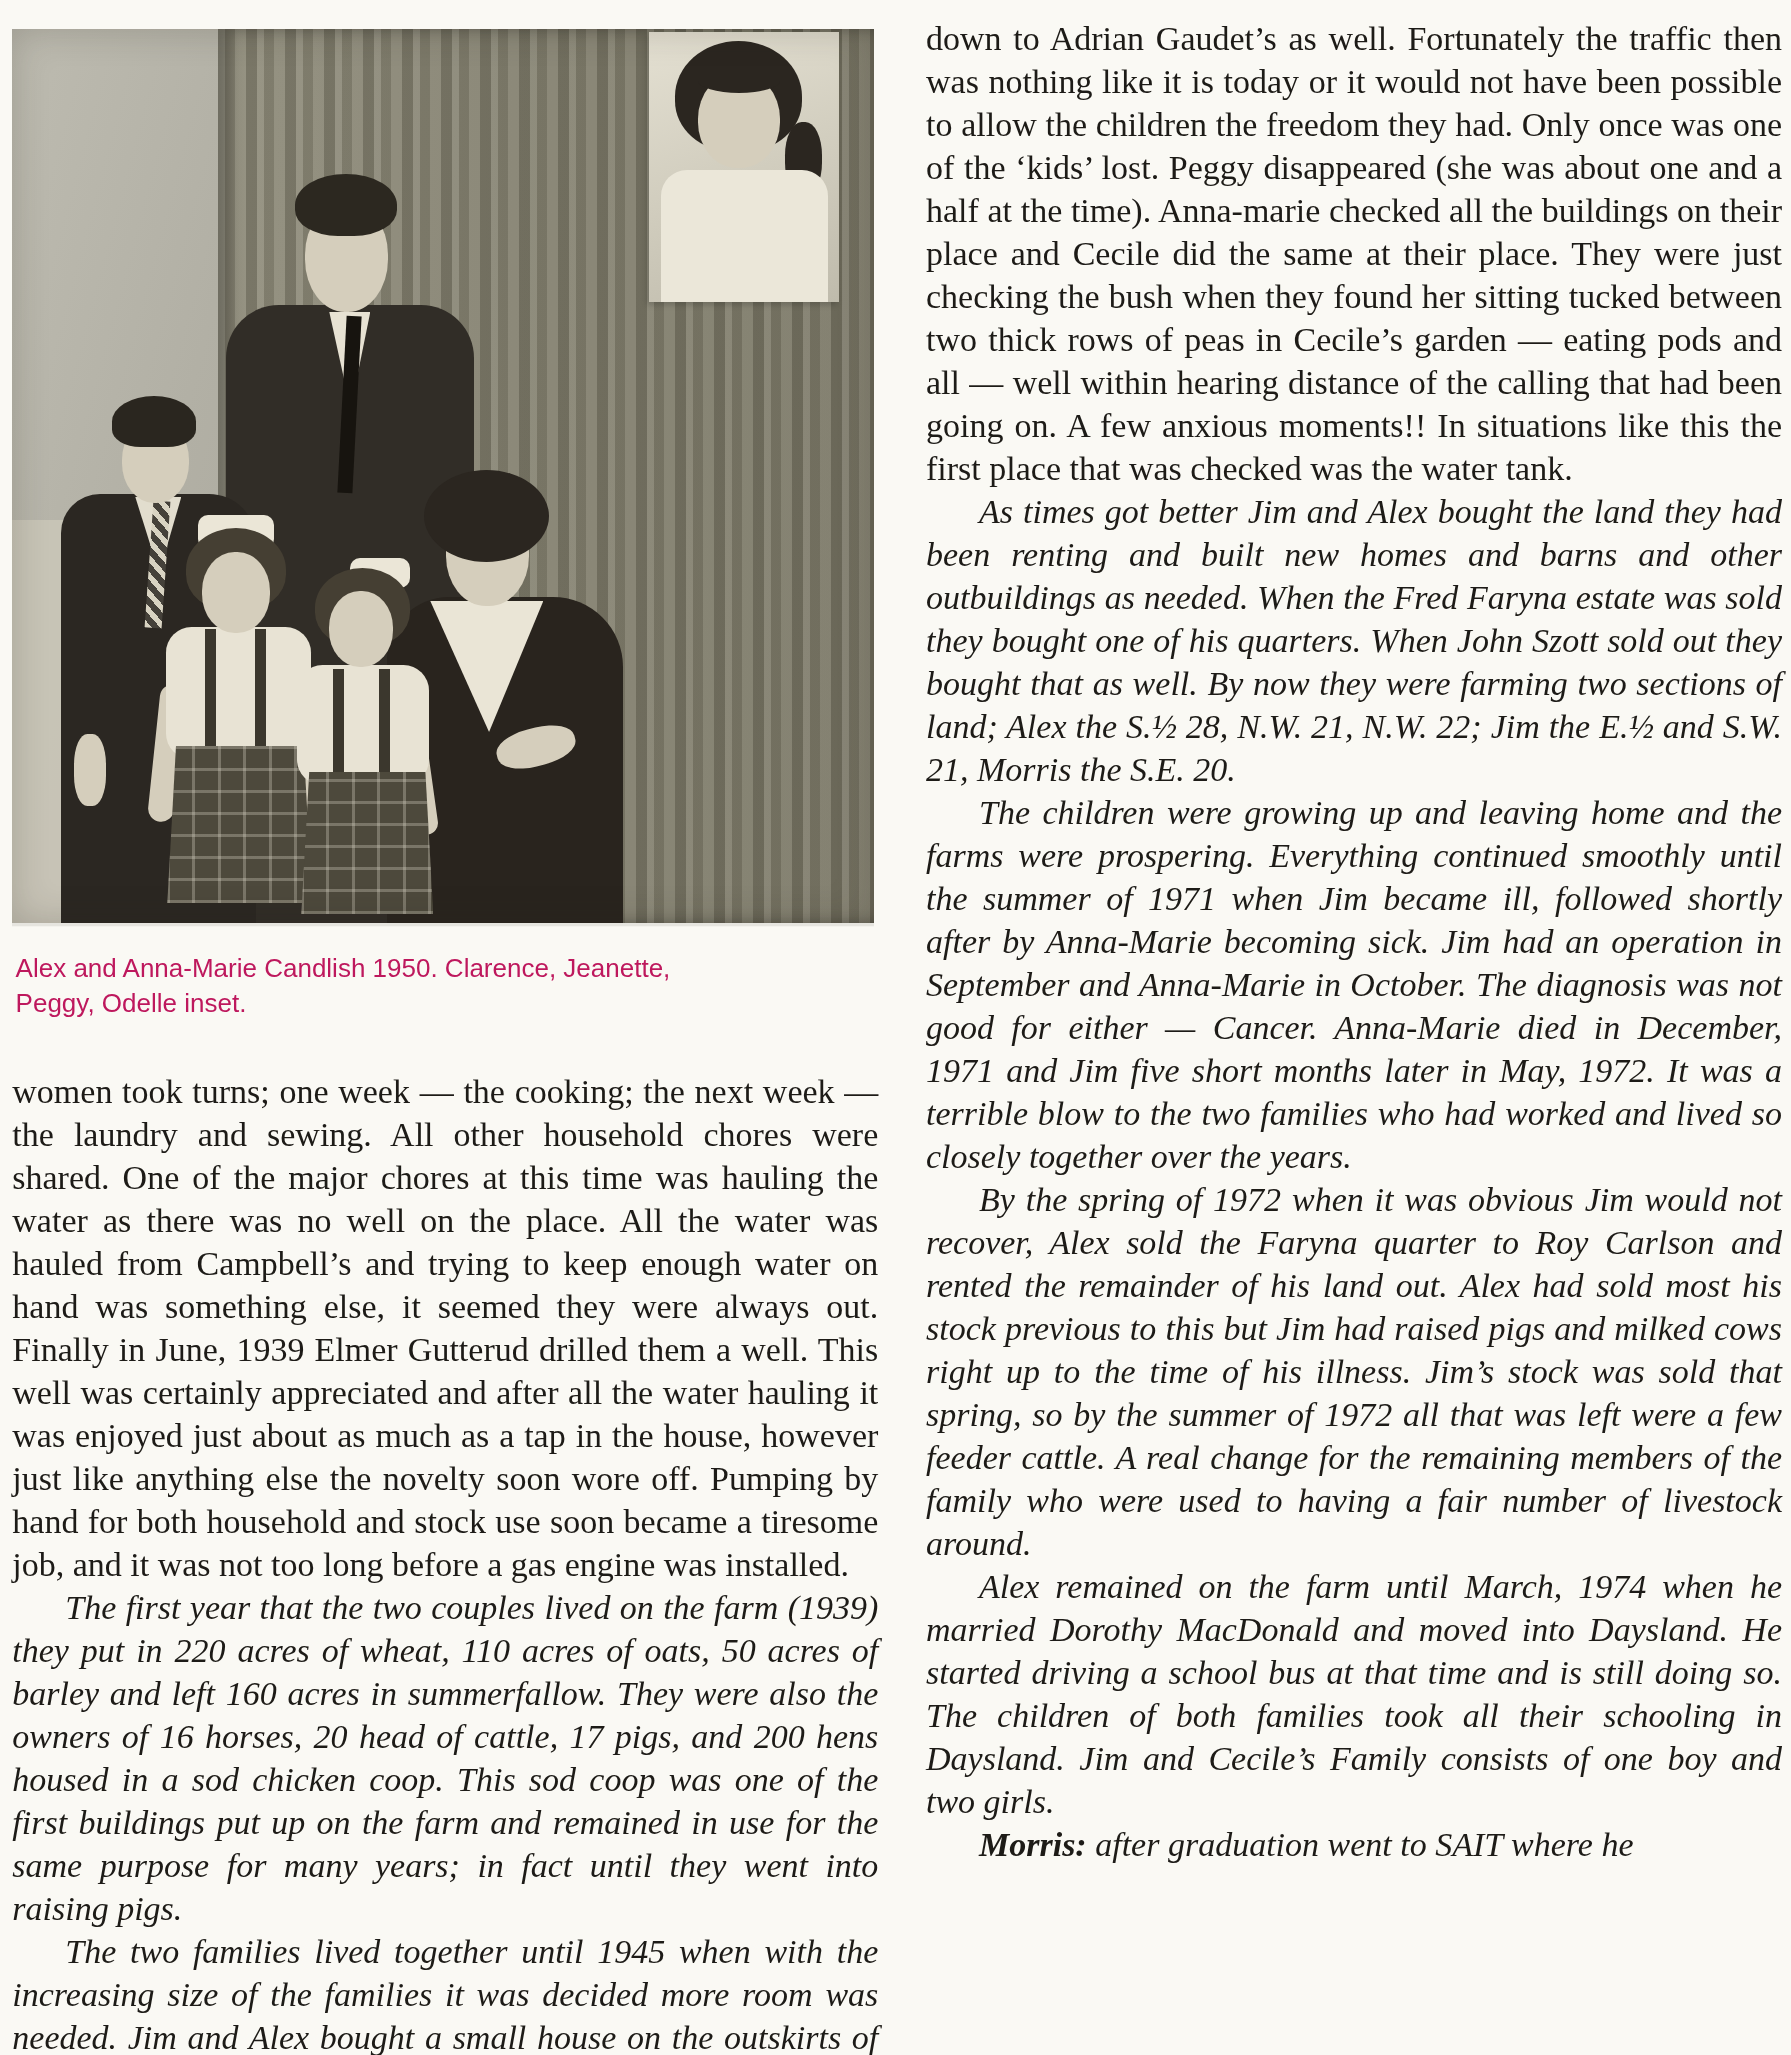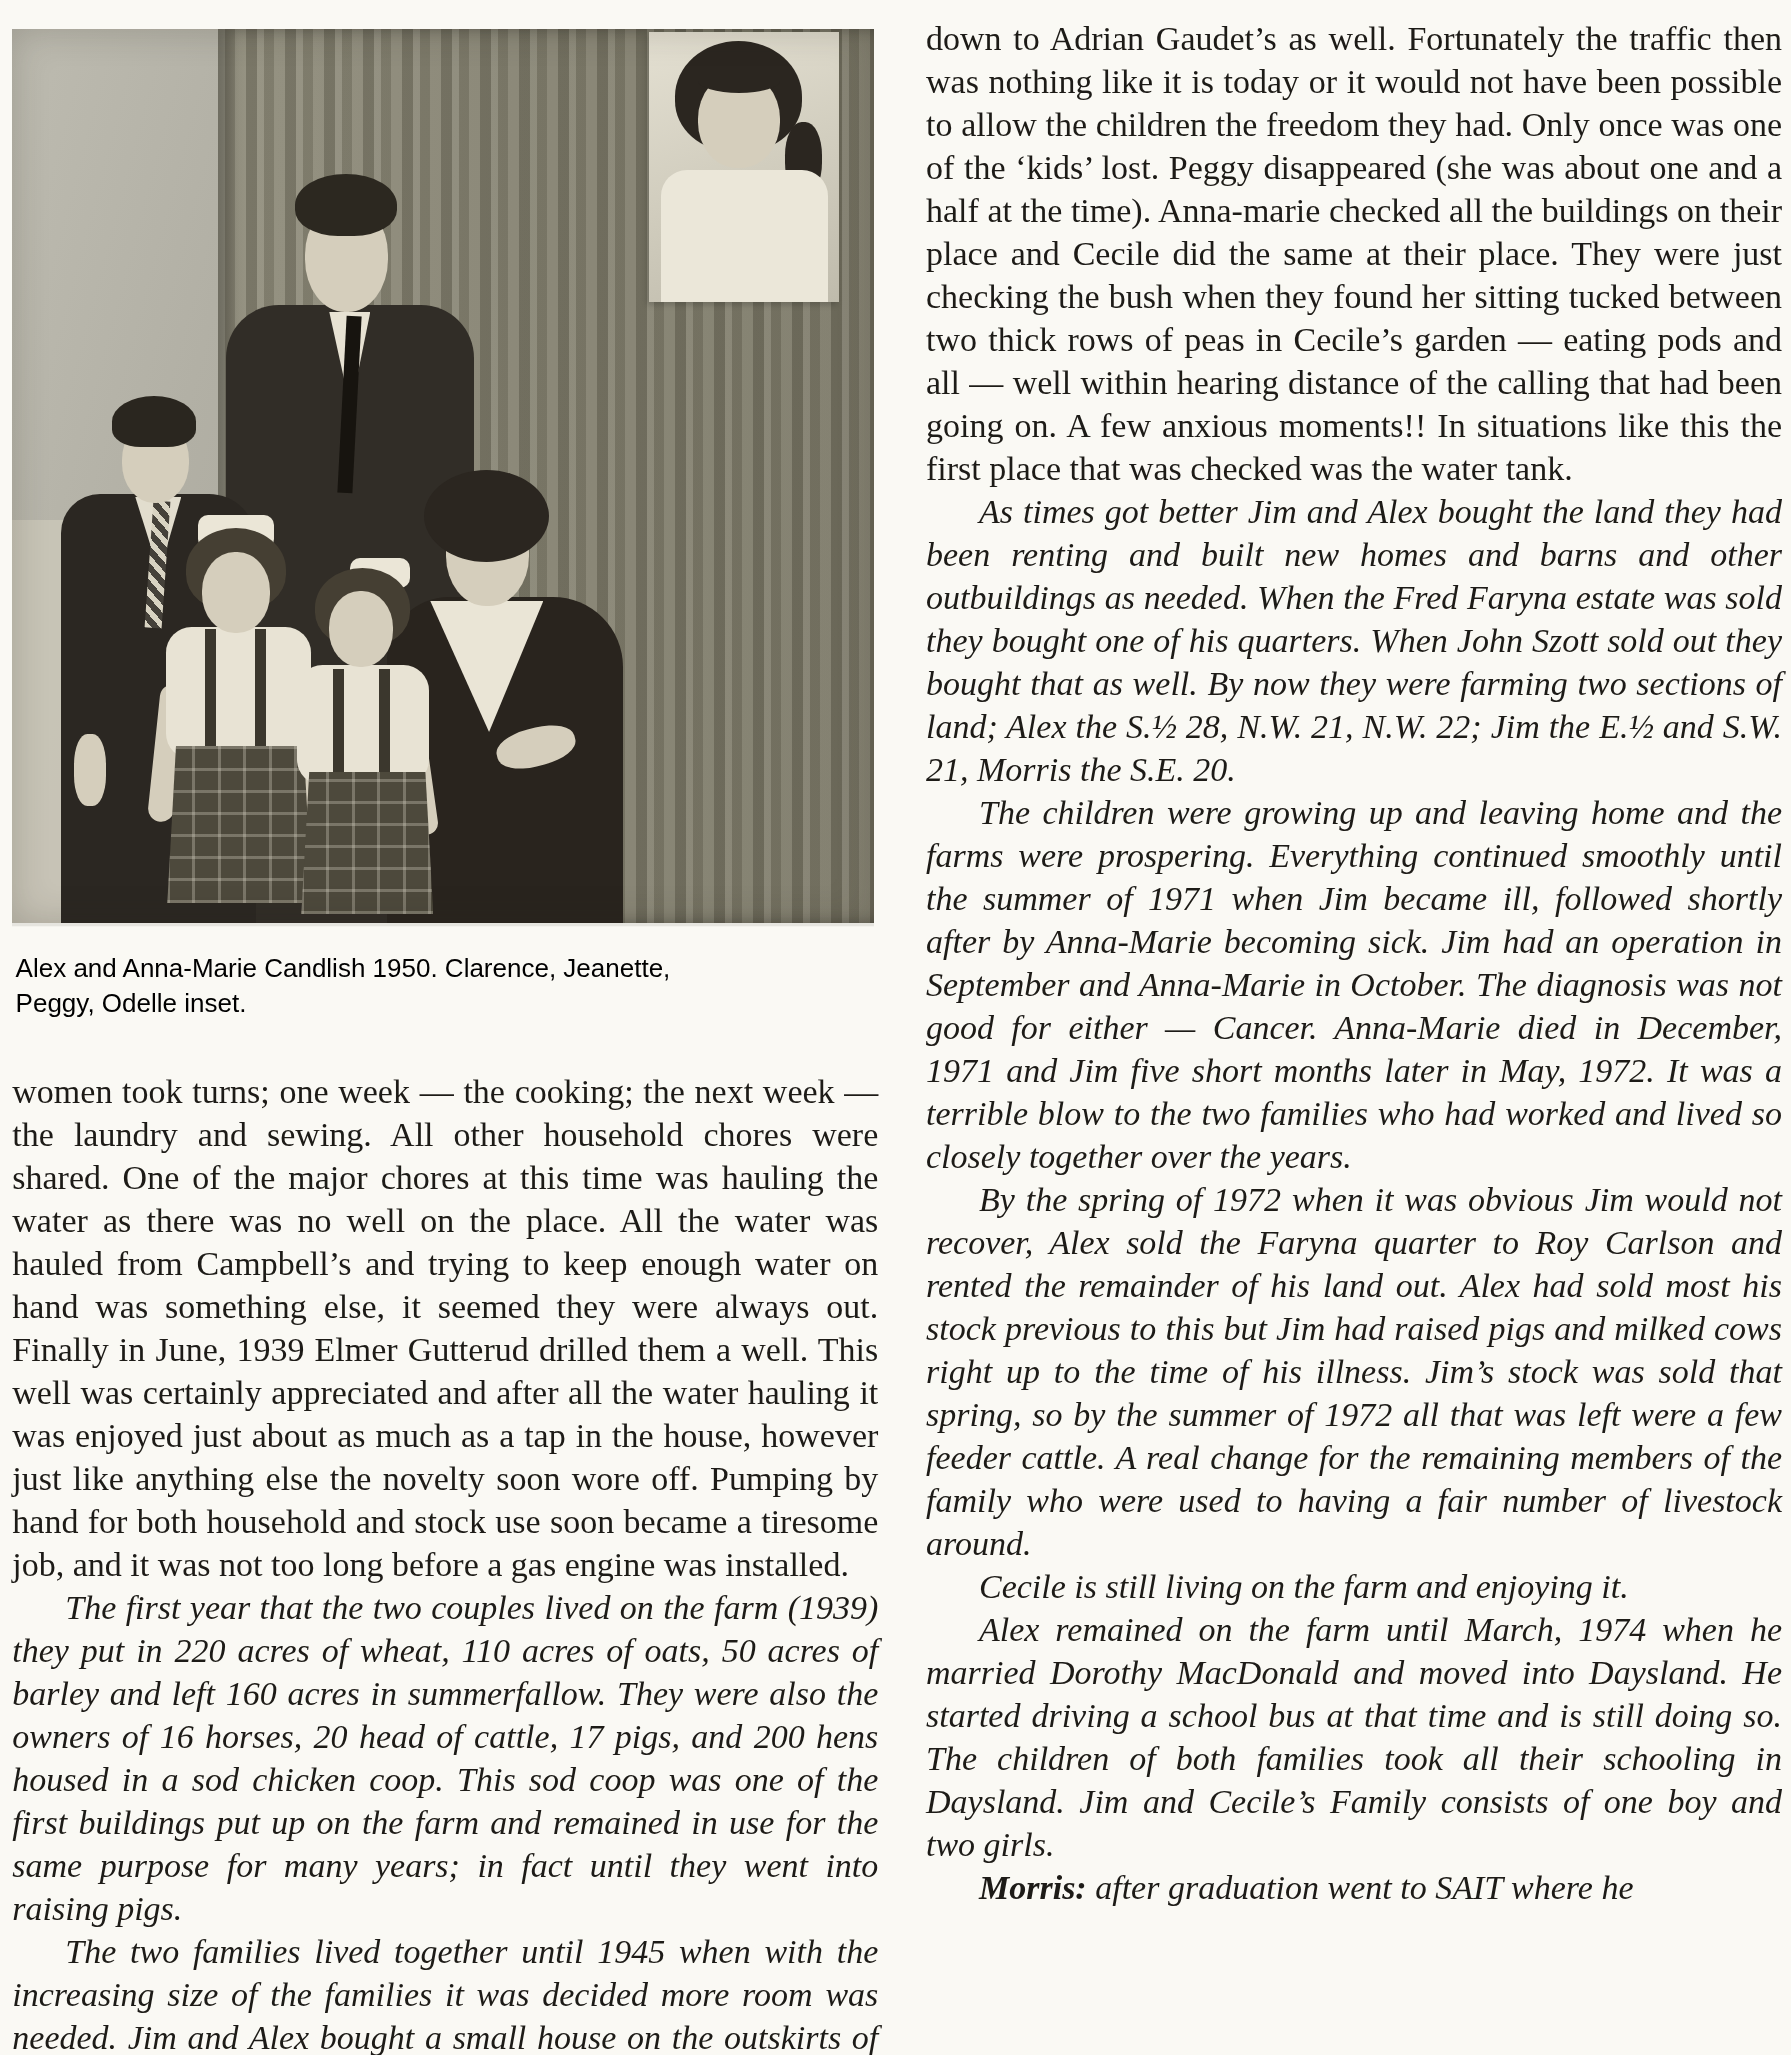--- a/index.html
+++ b/index.html
@@ -11,21 +11,21 @@
   .col-left{position:absolute;left:12.3px;top:29px;width:866px;}
   .col-right{position:absolute;left:926px;top:17.3px;width:856px;}
   .body-text{font-size:34px;line-height:43px;text-align:justify;color:#1d1b17;}
   .body-text p{margin:0;}
   .body-text p.indent{text-indent:53px;font-style:italic;}
   .body-text p b{font-weight:bold;}
   
   .caption{
     margin:28px 0 0 3.3px;width:740px;
     font-family:"Liberation Sans", sans-serif;
-    font-size:26px;line-height:35px;color:#000000;text-align:left;
+    font-size:26px;line-height:35px;color:#be185d;text-align:left;
   }
   
   .photo{
     position:relative;width:862px;height:894px;overflow:hidden;
     background:linear-gradient(105deg,#bdbbb0 0%,#b2b0a5 25%,#a5a296 60%,#9a978a 100%);
     box-shadow:0 3.3px 0 rgba(60,55,40,0.10);
   }
   .photo *{position:absolute;}
   .curtain{
     left:206px;top:0;right:0;bottom:0;
@@ -170,20 +170,19 @@
         <p class="indent">The two families lived together until 1945 when with the increasing size of the families it was decided more room was needed. Jim and Alex bought a small house on the outskirts of Daysland for their Mother and Dad, enabling Alex to move his family across the road to where his folks had been living. The road between the two places was kept ‘hot’ for years by the ‘kids’ constantly travelling back and forth and often</p>
       </div>
   </div>
 
   <div class="col-right">
     <div class="body-text" id="right-col">
         <p class="">down to Adrian Gaudet’s as well. Fortunately the traffic then was nothing like it is today or it would not have been possible to allow the children the freedom they had. Only once was one of the ‘kids’ lost. Peggy disappeared (she was about one and a half at the time). Anna-marie checked all the buildings on their place and Cecile did the same at their place. They were just checking the bush when they found her sitting tucked between two thick rows of peas in Cecile’s garden — eating pods and all — well within hearing distance of the calling that had been going on. A few anxious moments!! In situations like this the first place that was checked was the water tank.</p>
         <p class="indent">As times got better Jim and Alex bought the land they had been renting and built new homes and barns and other outbuildings as needed. When the Fred Faryna estate was sold they bought one of his quarters. When John Szott sold out they bought that as well. By now they were farming two sections of land; Alex the S.½ 28, N.W. 21, N.W. 22; Jim the E.½ and S.W. 21, Morris the S.E. 20.</p>
         <p class="indent">The children were growing up and leaving home and the farms were prospering. Everything continued smoothly until the summer of 1971 when Jim became ill, followed shortly after by Anna-Marie becoming sick. Jim had an operation in September and Anna-Marie in October. The diagnosis was not good for either — Cancer. Anna-Marie died in December, 1971 and Jim five short months later in May, 1972. It was a terrible blow to the two families who had worked and lived so closely together over the years.</p>
         <p class="indent">By the spring of 1972 when it was obvious Jim would not recover, Alex sold the Faryna quarter to Roy Carlson and rented the remainder of his land out. Alex had sold most his stock previous to this but Jim had raised pigs and milked cows right up to the time of his illness. Jim’s stock was sold that spring, so by the summer of 1972 all that was left were a few feeder cattle. A real change for the remaining members of the family who were used to having a fair number of livestock around.</p>
-        <p class="indent">Cecile is still living on the farm and enjoying it.</p>
         <p class="indent">Alex remained on the farm until March, 1974 when he married Dorothy MacDonald and moved into Daysland. He started driving a school bus at that time and is still doing so. The children of both families took all their schooling in Daysland. Jim and Cecile’s Family consists of one boy and two girls.</p>
         <p class="indent"><b>Morris:</b> after graduation went to SAIT where he</p>
       </div>
   </div>
 
 </div>
 
 
 </body></html>

